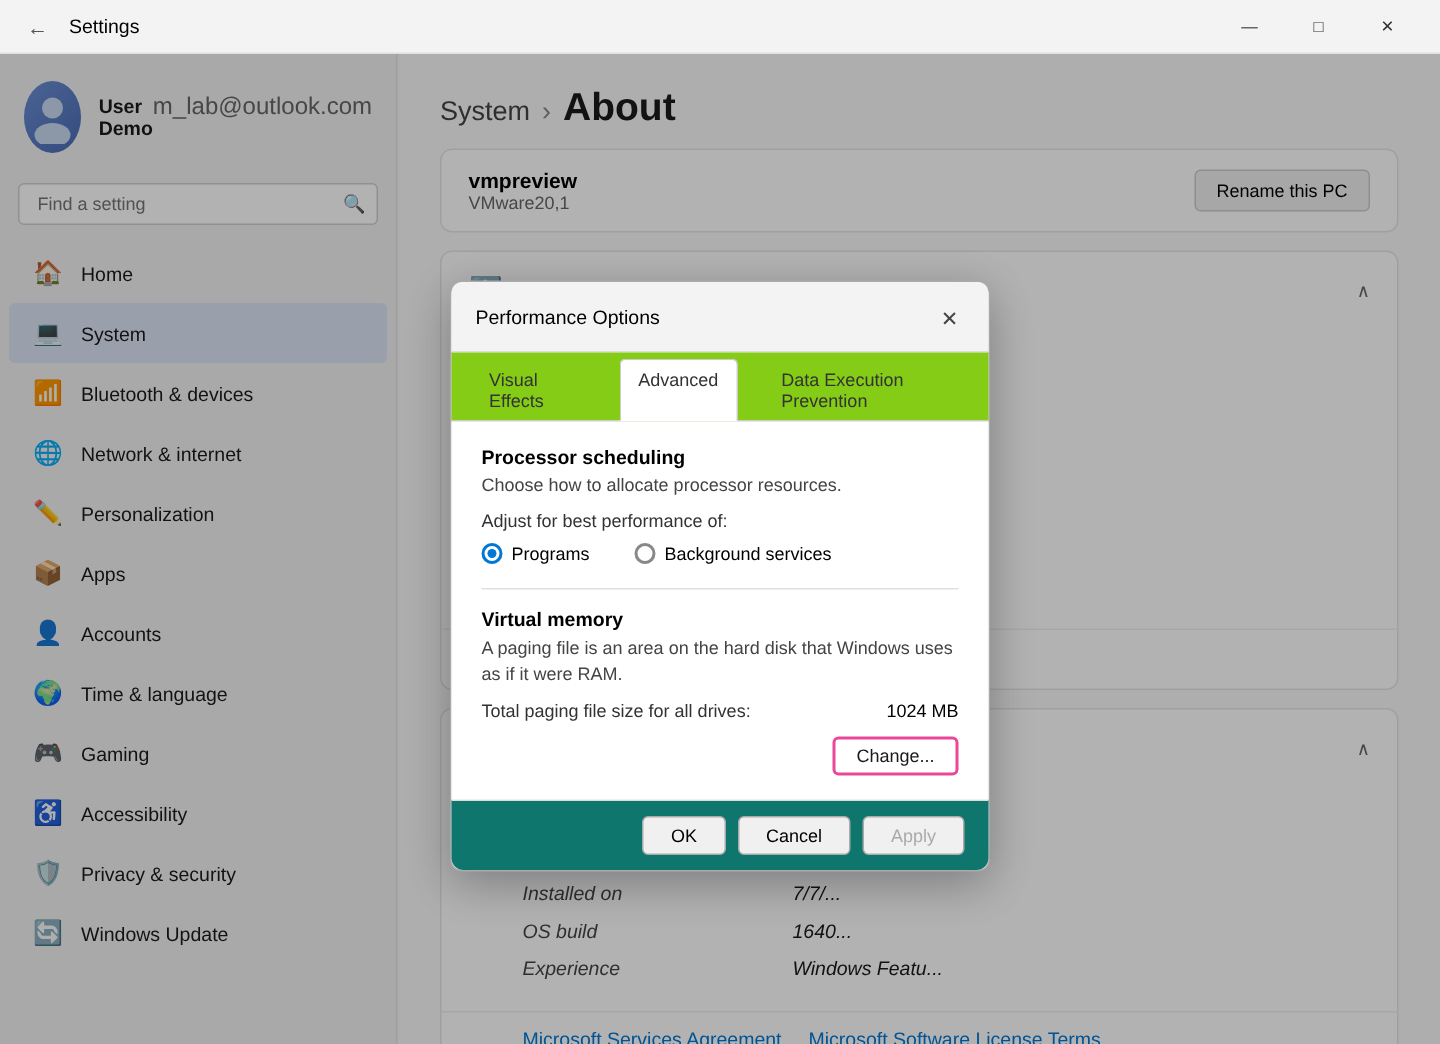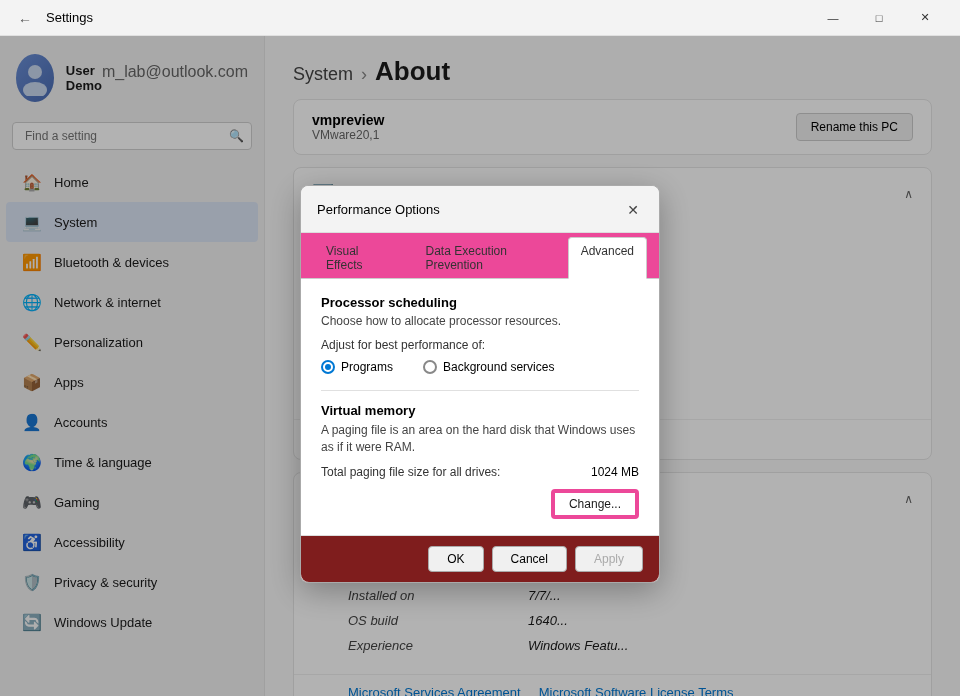--- a/index.html
+++ b/index.html
@@ -273,21 +273,21 @@
       height: 28px;
       display: flex;
       align-items: center;
       justify-content: center;
       border-radius: 4px;
     }
 
     
     .modal-tabs {
       display: flex;
-      background: #ec4899;
+      background: #84cc16;
       padding: 4px 12px 0 12px;
       gap: 16px;
       border-bottom: 1px solid #ccc;
       justify-content: space-between;
     }
     .modal-tab {
       padding: 6px 12px;
       font-size: 12px;
       cursor: pointer;
       border-radius: 4px 4px 0 0;
@@ -375,34 +375,34 @@
     .paging-row {
       display: flex;
       align-items: center;
       justify-content: space-between;
       margin-bottom: 10px;
     }
     .paging-label { font-size: 12px; color: #333; }
     .paging-value { font-size: 12px; font-weight: 500; }
 
     .change-btn {
-      border: 4px solid #ec4899;
+      border: 2px solid #ec4899;
       background: transparent;
       color: #1a1a1a;
       padding: 4px 14px;
       border-radius: 4px;
       font-size: 12px;
       cursor: pointer;
       display: block;
       margin-left: auto;
     }
 
     
     .modal-footer {
-      background: #7f1d1d;
+      background: #0f766e;
       padding: 10px 16px;
       display: flex;
       justify-content: flex-end;
       gap: 8px;
       border-top: 1px solid #ddd;
       border-radius: 0 0 8px 8px;
     }
     .footer-btn {
       padding: 5px 18px;
       border-radius: 4px;
@@ -620,22 +620,22 @@
 <div class="modal-overlay">
   <div class="modal">
 
     <div class="modal-titlebar">
       <span class="modal-title">Performance Options</span>
       <button class="modal-close">✕</button>
     </div>
 
     <div class="modal-tabs" id="modal-tabs-container">
     <div class="modal-tab">Visual Effects</div>
+        <div class="modal-tab active">Advanced</div>
         <div class="modal-tab">Data Execution Prevention</div>
-        <div class="modal-tab active">Advanced</div>
       </div>
 
     <div class="modal-content">
 
       <div class="modal-section-title">Processor scheduling</div>
       <div class="modal-section-desc">Choose how to allocate processor resources.</div>
       <div class="modal-label">Adjust for best performance of:</div>
       <div class="radio-group">
         <label class="radio-item">
           <div class="radio-circle checked"></div>

